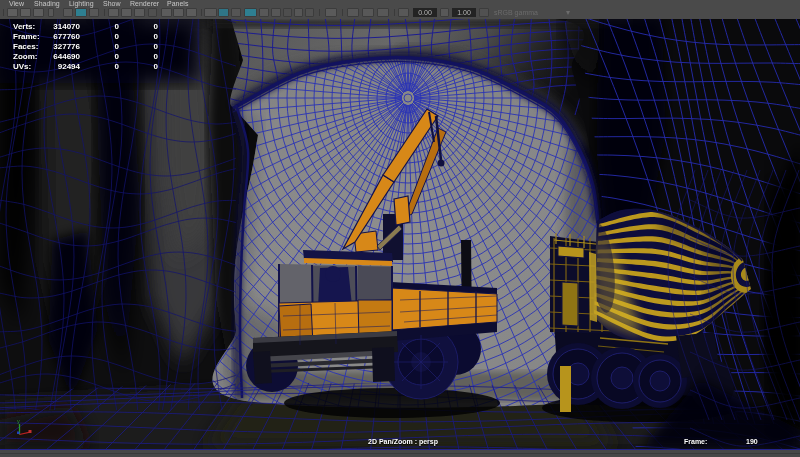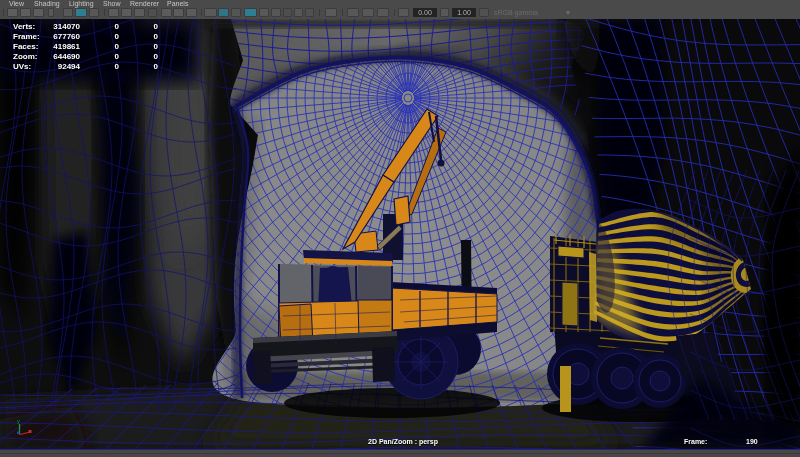--- a/index.html
+++ b/index.html
@@ -558,21 +558,21 @@
 <div class="hudtxt" style="left:0;top:0;width:640px;height:80px">
     <div style="position:absolute;left:13px;top:22px;color:#fff">Verts:</div>
     <div style="position:absolute;left:30px;top:22px;width:50px;text-align:right;color:#fff">314070</div>
     <div style="position:absolute;left:109px;top:22px;width:10px;text-align:right;color:#fff">0</div>
     <div style="position:absolute;left:148px;top:22px;width:10px;text-align:right;color:#fff">0</div>
     <div style="position:absolute;left:13px;top:32px;color:#fff">Frame:</div>
     <div style="position:absolute;left:30px;top:32px;width:50px;text-align:right;color:#fff">677760</div>
     <div style="position:absolute;left:109px;top:32px;width:10px;text-align:right;color:#fff">0</div>
     <div style="position:absolute;left:148px;top:32px;width:10px;text-align:right;color:#fff">0</div>
     <div style="position:absolute;left:13px;top:42px;color:#fff">Faces:</div>
-    <div style="position:absolute;left:30px;top:42px;width:50px;text-align:right;color:#fff">419861</div>
+    <div style="position:absolute;left:30px;top:42px;width:50px;text-align:right;color:#fff">327776</div>
     <div style="position:absolute;left:109px;top:42px;width:10px;text-align:right;color:#fff">0</div>
     <div style="position:absolute;left:148px;top:42px;width:10px;text-align:right;color:#fff">0</div>
     <div style="position:absolute;left:13px;top:52px;color:#fff">Zoom:</div>
     <div style="position:absolute;left:30px;top:52px;width:50px;text-align:right;color:#fff">644690</div>
     <div style="position:absolute;left:109px;top:52px;width:10px;text-align:right;color:#fff">0</div>
     <div style="position:absolute;left:148px;top:52px;width:10px;text-align:right;color:#fff">0</div>
     <div style="position:absolute;left:13px;top:62px;color:#fff">UVs:</div>
     <div style="position:absolute;left:30px;top:62px;width:50px;text-align:right;color:#fff">92494</div>
     <div style="position:absolute;left:109px;top:62px;width:10px;text-align:right;color:#fff">0</div>
     <div style="position:absolute;left:148px;top:62px;width:10px;text-align:right;color:#fff">0</div>

